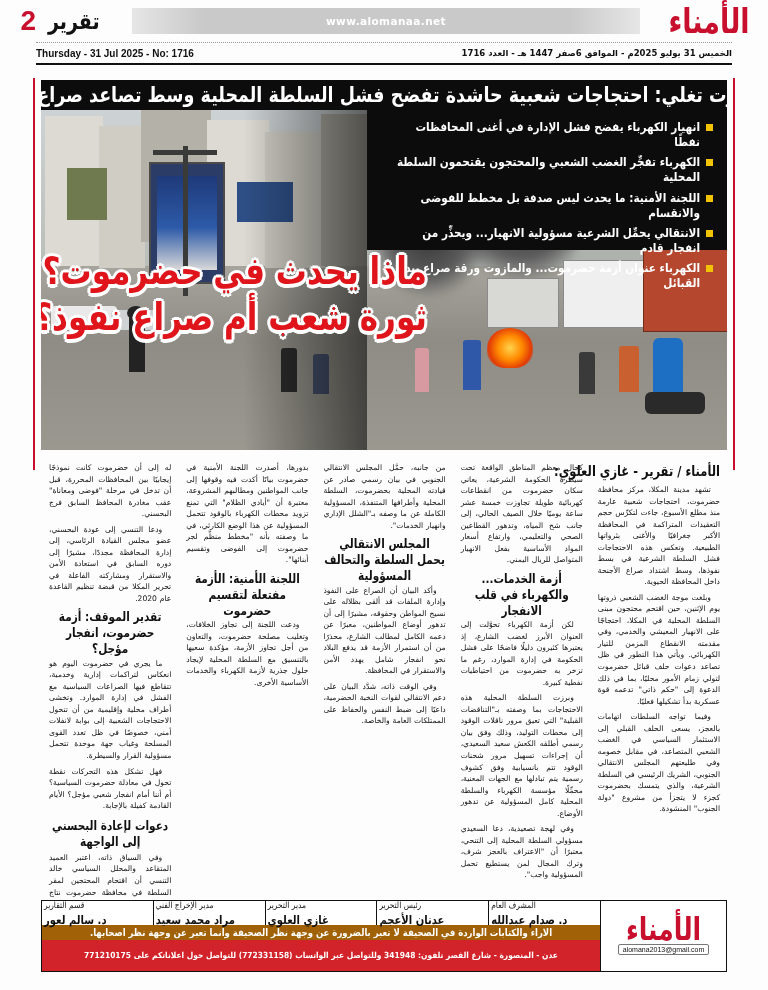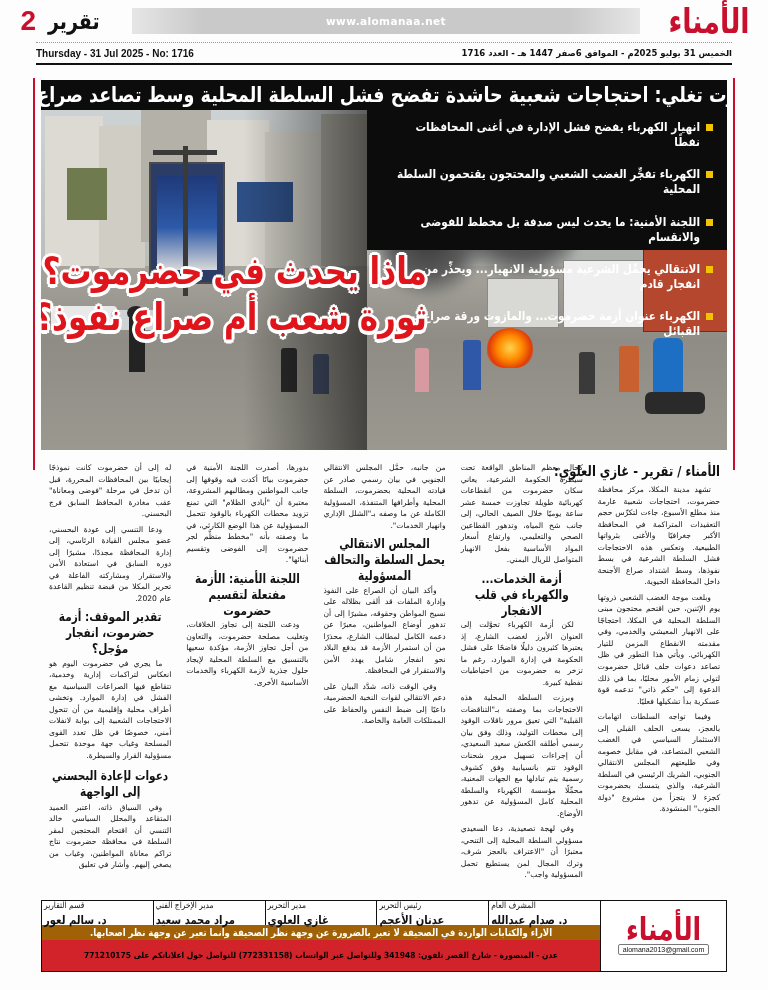--- a/index.html
+++ b/index.html
@@ -85,21 +85,21 @@
     font-size:17.5px;font-weight:bold;color:#ffffff;
     transform:scaleY(1.2);white-space:nowrap;letter-spacing:-.2px;
   }
   .hero-body{
     position:absolute;left:0;top:30px;width:686px;height:340px;
     display:flex;direction:rtl;
   }
   
   .bullets{
     width:340px;padding:10px 14px 0 6px;box-sizing:border-box;
-    display:flex;flex-direction:column;gap:21px;
+    display:flex;flex-direction:column;gap:9px;
     position:relative;z-index:4;
   }
   .bullet{
     display:flex;align-items:flex-start;gap:6px;direction:rtl;
   }
   .bullet-mark{
     width:7px;height:7px;background:#f2c300;flex:0 0 auto;margin-top:4px;
   }
   .bullet-txt{
     font-size:10.5px;font-weight:bold;color:#ffffff;line-height:1.25;
@@ -210,21 +210,21 @@
     border-left:1px solid #111;box-sizing:border-box;
   }
   .staff-cell:last-child{border-left:none;}
   .staff-role{font-size:7.5px;color:#111;margin-bottom:4px;transform:scaleY(1.15);}
   .staff-name{font-size:10px;font-weight:bold;color:#111;transform:scaleY(1.2);}
   .disclaimer{
     height:15px;background:#a16207;color:#fff;display:flex;align-items:center;justify-content:center;
   }
   .disclaimer span{font-size:8.5px;font-weight:bold;transform:scaleY(1.18);white-space:nowrap;}
   .contact{
-    height:32px;background:#d2232a;color:#000000;display:flex;align-items:center;justify-content:center;
+    height:32px;background:#d2232a;color:#ffffff;display:flex;align-items:center;justify-content:center;
   }
   .contact span{font-size:7.5px;font-weight:bold;transform:scaleY(1.12);white-space:nowrap;}
 </style>
 </head>
 <body>
 
 <div class="page">
 
   <div class="masthead">
     <div class="mast-logo">
@@ -360,20 +360,21 @@
       <p class="p noind">بدورها، أصدرت اللجنة الأمنية في حضرموت بيانًا أكدت فيه وقوفها إلى جانب المواطنين ومطالبهم المشروعة، معتبرة أن "أيادي الظلام" التي تمنع تزويد محطات الكهرباء بالوقود تتحمل المسؤولية عن هذا الوضع الكارثي، في ما وصفته بأنه "مخطط منظَّم لجر حضرموت إلى الفوضى وتقسيم أبنائها".</p>
       <div class="sub">اللجنة الأمنية: الأزمة مفتعلة لتقسيم حضرموت</div>
       <p class="p">ودعت اللجنة إلى تجاوز الخلافات، وتغليب مصلحة حضرموت، والتعاون من أجل تجاوز الأزمة، مؤكدة سعيها بالتنسيق مع السلطة المحلية لإيجاد حلول جذرية لأزمة الكهرباء والخدمات الأساسية الأخرى.</p>
     </div>
 
     <div class="col">
       <p class="p noind">له إلى أن حضرموت كانت نموذجًا إيجابيًا بين المحافظات المحررة، قبل أن تدخل في مرحلة "فوضى ومعاناة" عقب مغادرة المحافظ السابق فرج البحسني.</p>
       <p class="p">ودعا التنسي إلى عودة البحسني، عضو مجلس القيادة الرئاسي، إلى إدارة المحافظة مجددًا، مشيرًا إلى دوره السابق في استعادة الأمن والاستقرار ومشاركته الفاعلة في تحرير المكلا من قبضة تنظيم القاعدة عام 2020.</p>
       <div class="sub">تقدير الموقف: أزمة حضرموت، انفجار مؤجل؟</div>
       <p class="p">ما يجري في حضرموت اليوم هو انعكاس لتراكمات إدارية وخدمية، تتقاطع فيها الصراعات السياسية مع الفشل في إدارة الموارد. وتخشى أطراف محلية وإقليمية من أن تتحول الاحتجاجات الشعبية إلى بوابة لانفلات أمني، خصوصًا في ظل تعدد القوى المسلحة وغياب جهة موحدة تتحمل مسؤولية القرار والسيطرة.</p>
+      <p class="p">فهل تشكل هذه التحركات نقطة تحول في معادلة حضرموت السياسية؟ أم أننا أمام انفجار شعبي مؤجل؟ الأيام القادمة كفيلة بالإجابة.</p>
       <div class="sub">دعوات لإعادة البحسني إلى الواجهة</div>
       <p class="p">وفي السياق ذاته، اعتبر العميد المتقاعد والمحلل السياسي خالد التنسي أن اقتحام المحتجين لمقر السلطة في محافظة حضرموت نتاج تراكم معاناة المواطنين، وغياب من يصغي إليهم. وأشار في تعليق</p>
     </div>
 
   </div>
 
   <div class="footer">
     <div class="foot-logo">
       <div class="logo-word">الأمناء</div>
       <div class="foot-mail">alomana2013@gmail.com</div>

